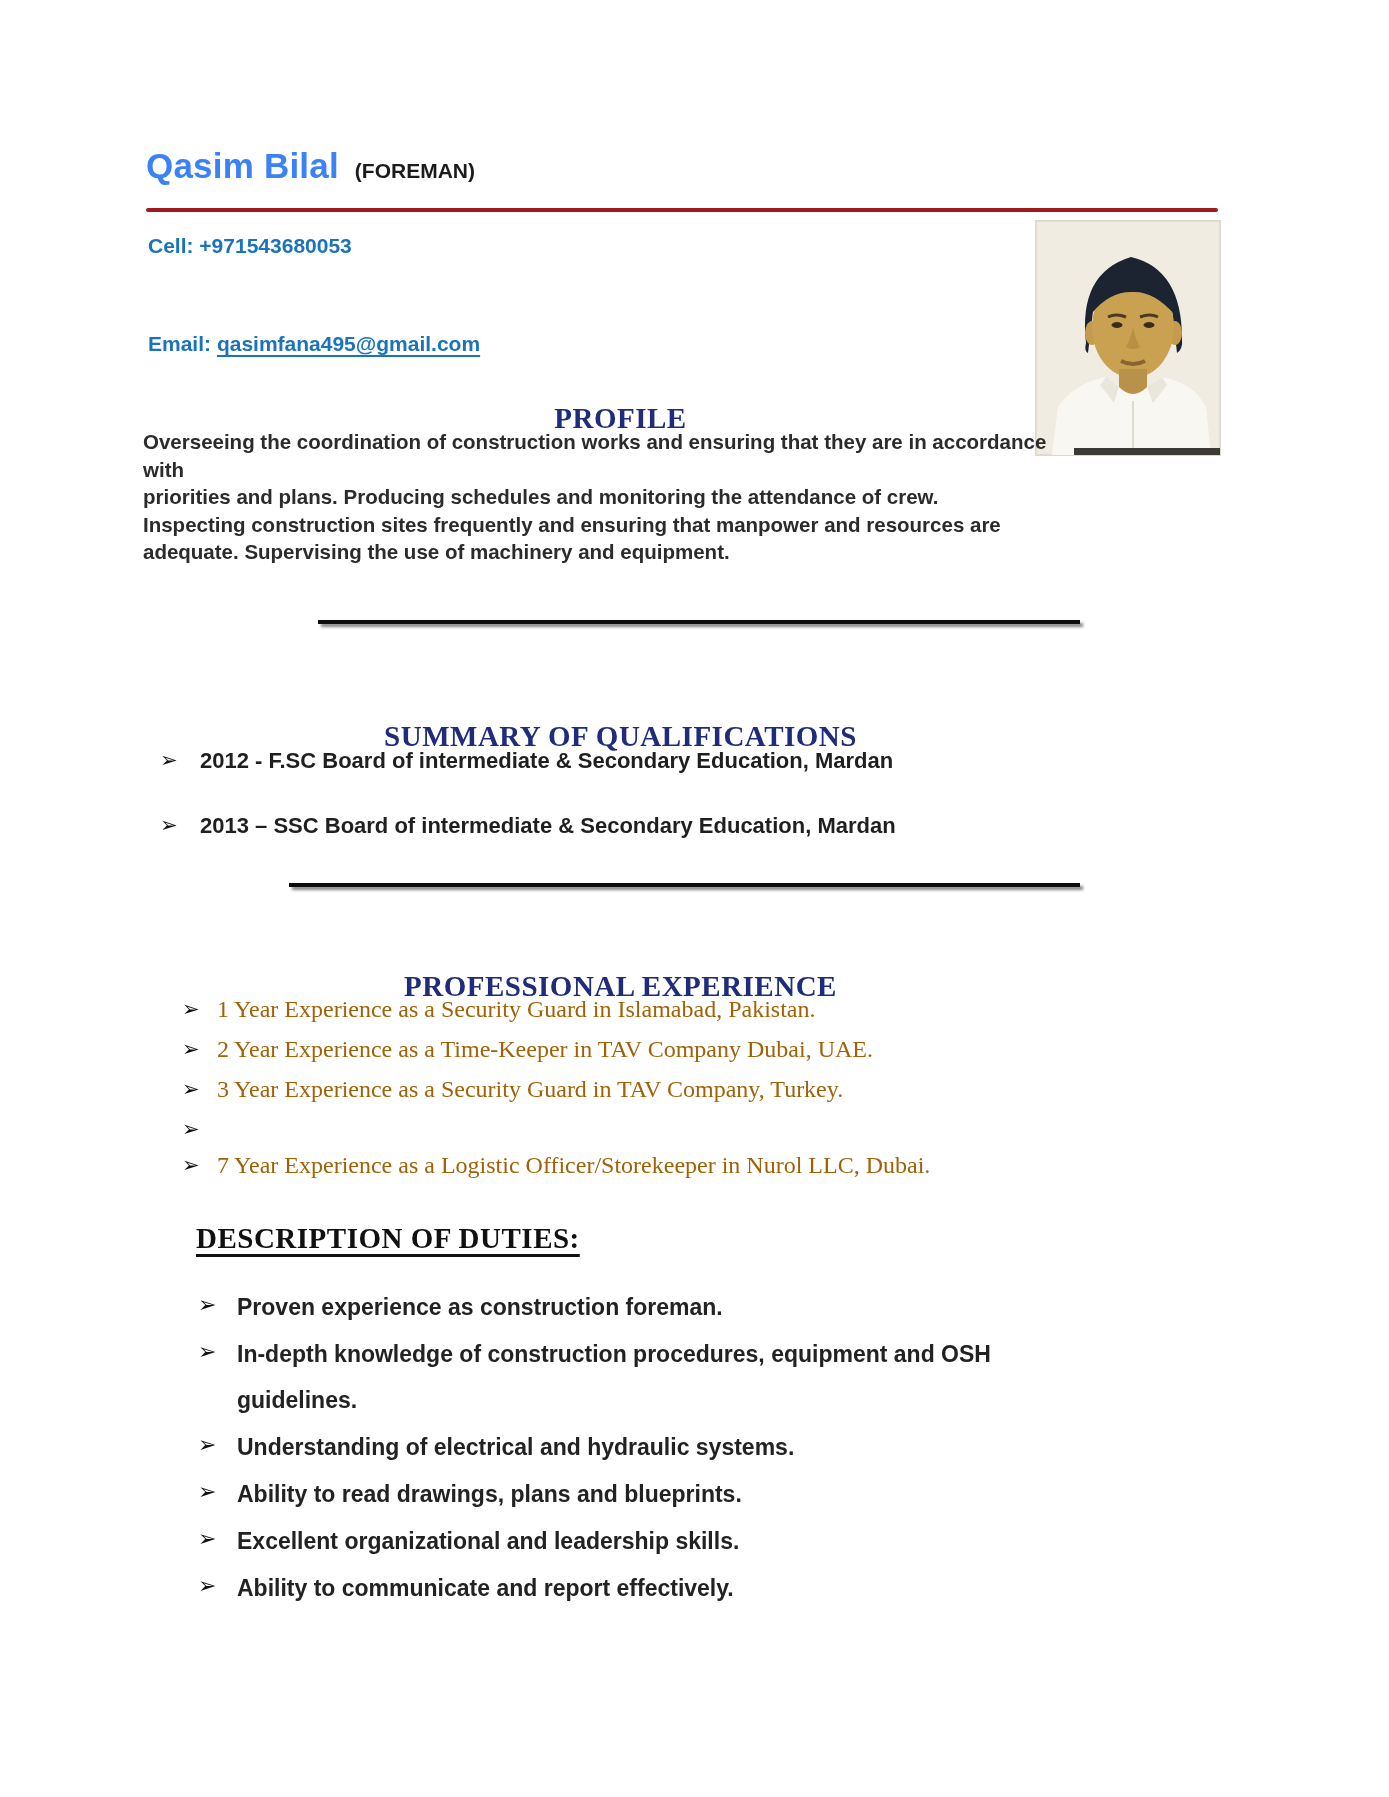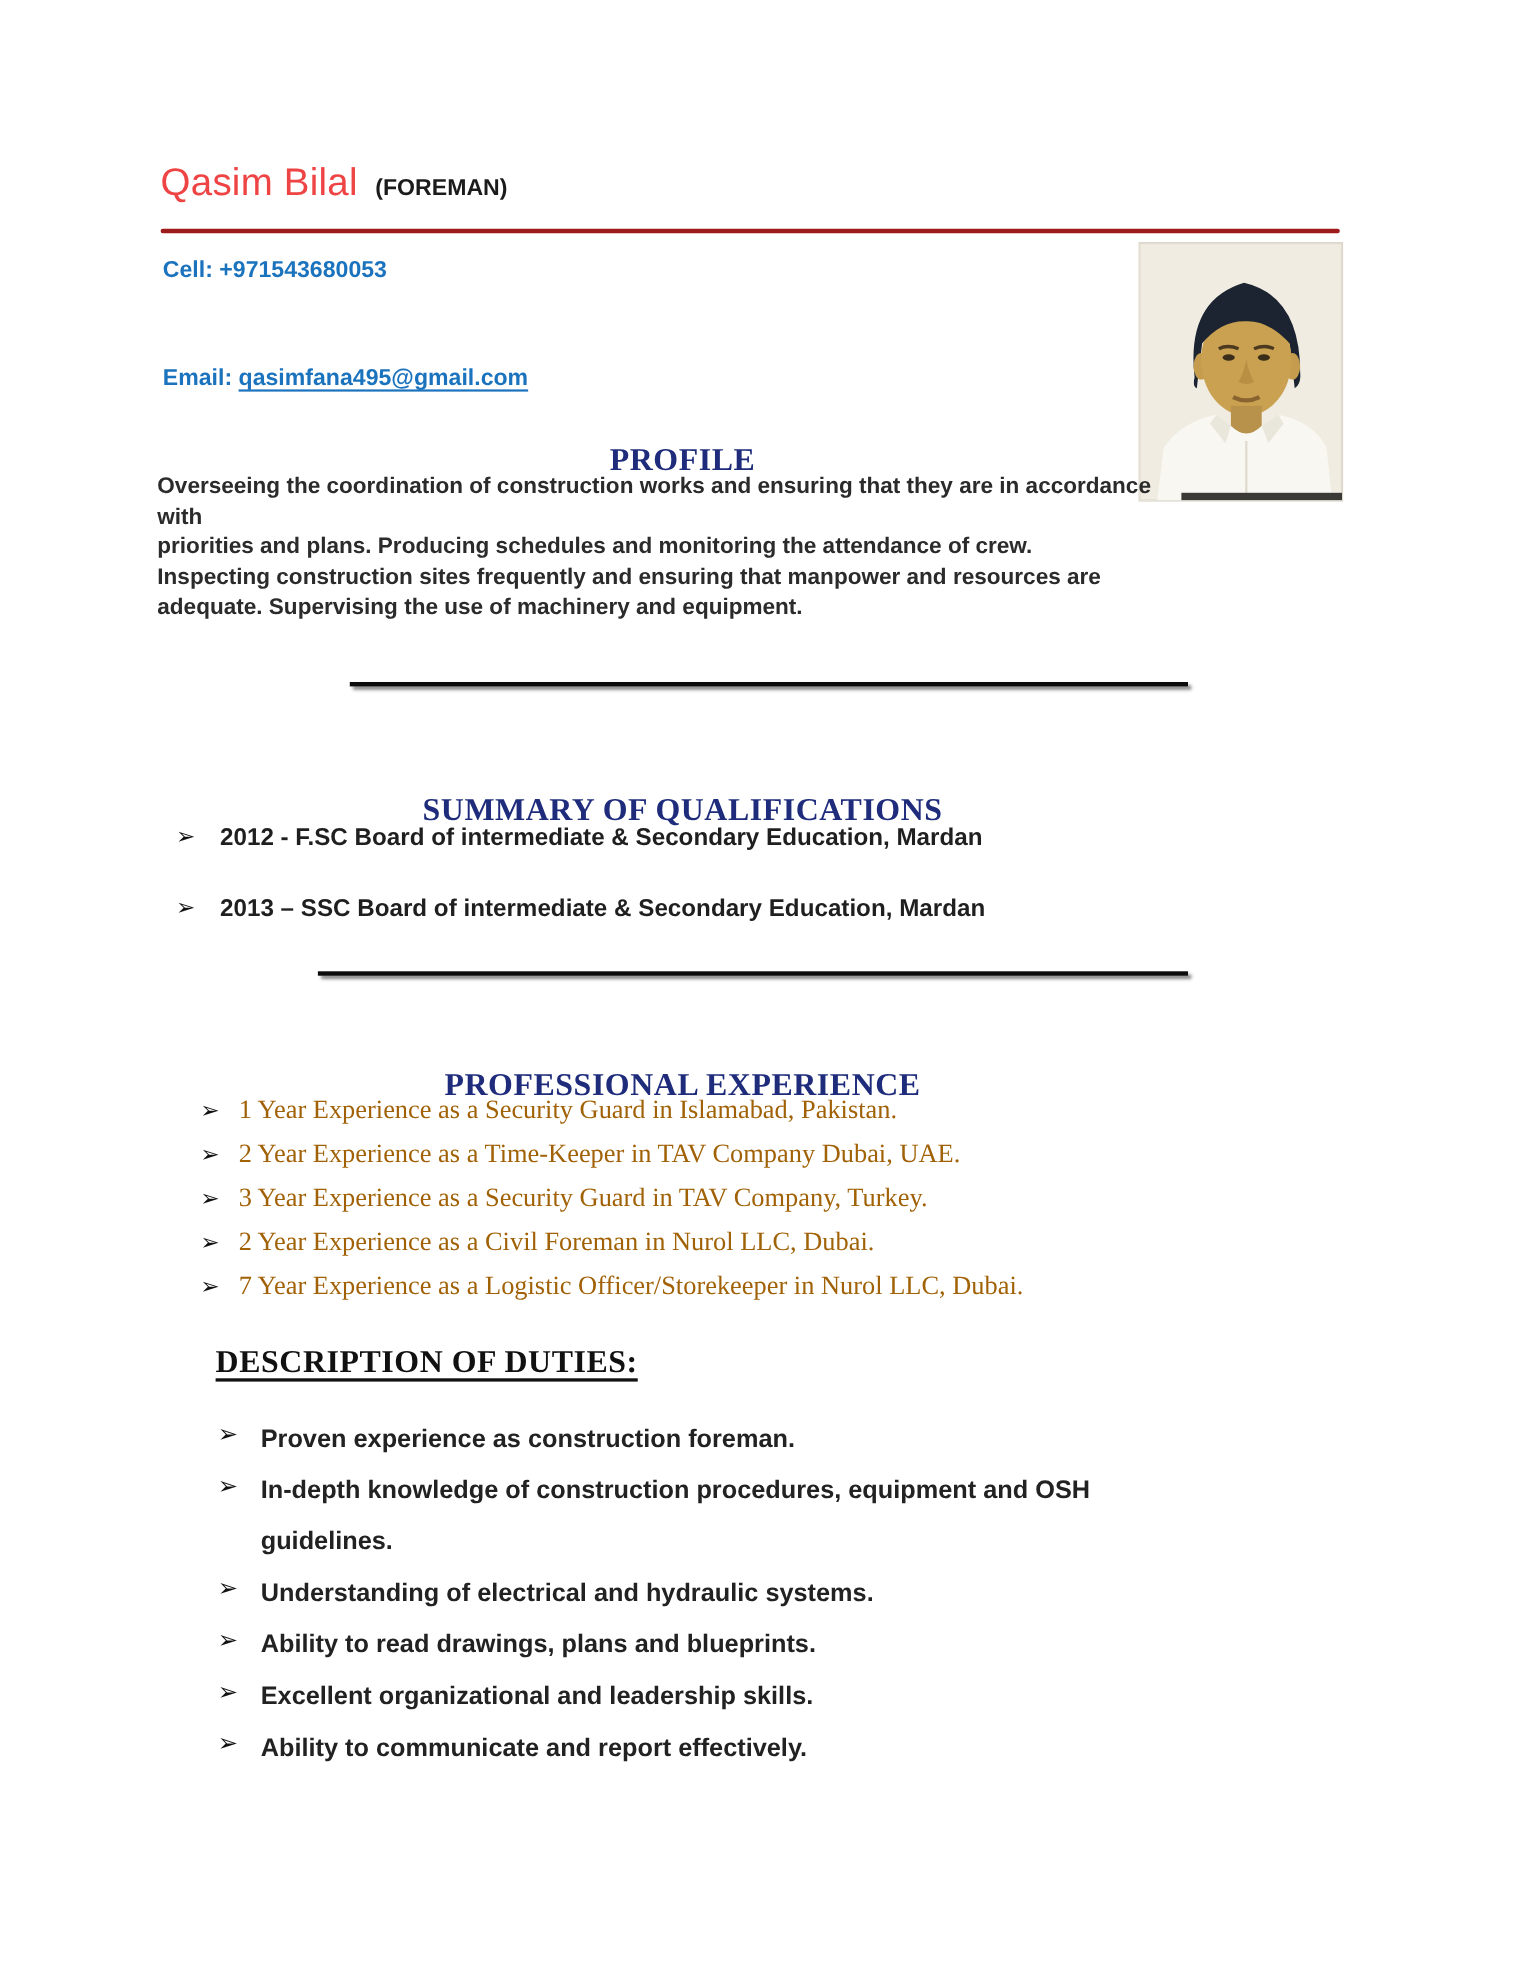--- a/index.html
+++ b/index.html
@@ -9,21 +9,21 @@
     width:1389px; height:1797px;
     background:#ffffff;
     font-family:"Liberation Sans", sans-serif;
     overflow:hidden;
   }
   
   .name-row {
     position:absolute; left:146px; top:146px;
     display:flex; align-items:baseline; gap:16px;
   }
-  .name { font-size:35px; font-weight:normal; color:#ef4444; letter-spacing:0.2px; }
+  .name { font-size:35px; font-weight:bold; color:#3b82f6; letter-spacing:0.2px; }
   .role { font-size:21px; font-weight:bold; color:#1b1b1b; }
   .red-rule {
     position:absolute; left:146px; top:208px;
     width:1072px; height:4px; border-radius:2px;
   }
   
   .photo {
     position:absolute; left:1036px; top:221px;
     width:184px; height:234px;
     outline:1px solid #ddd8cc;
@@ -179,21 +179,20 @@
         <span class="li-text">2 Year Experience as a Time-Keeper in TAV Company Dubai, UAE.</span>
       </li>
 
       <li class="li-row">
         <span class="bullet">➢</span>
         <span class="li-text">3 Year Experience as a Security Guard in TAV Company, Turkey.</span>
       </li>
 
       <li class="li-row">
         <span class="bullet">➢</span>
-        <span class="li-text">2 Year Experience as a Civil Foreman in Nurol LLC, Dubai.</span>
       </li>
 
       <li class="li-row">
         <span class="bullet">➢</span>
         <span class="li-text">7 Year Experience as a Logistic Officer/Storekeeper in Nurol LLC, Dubai.</span>
       </li>
     </ul>
 
   <div class="duties-title">DESCRIPTION OF DUTIES:</div>
   <ul class="plain duty-list">

